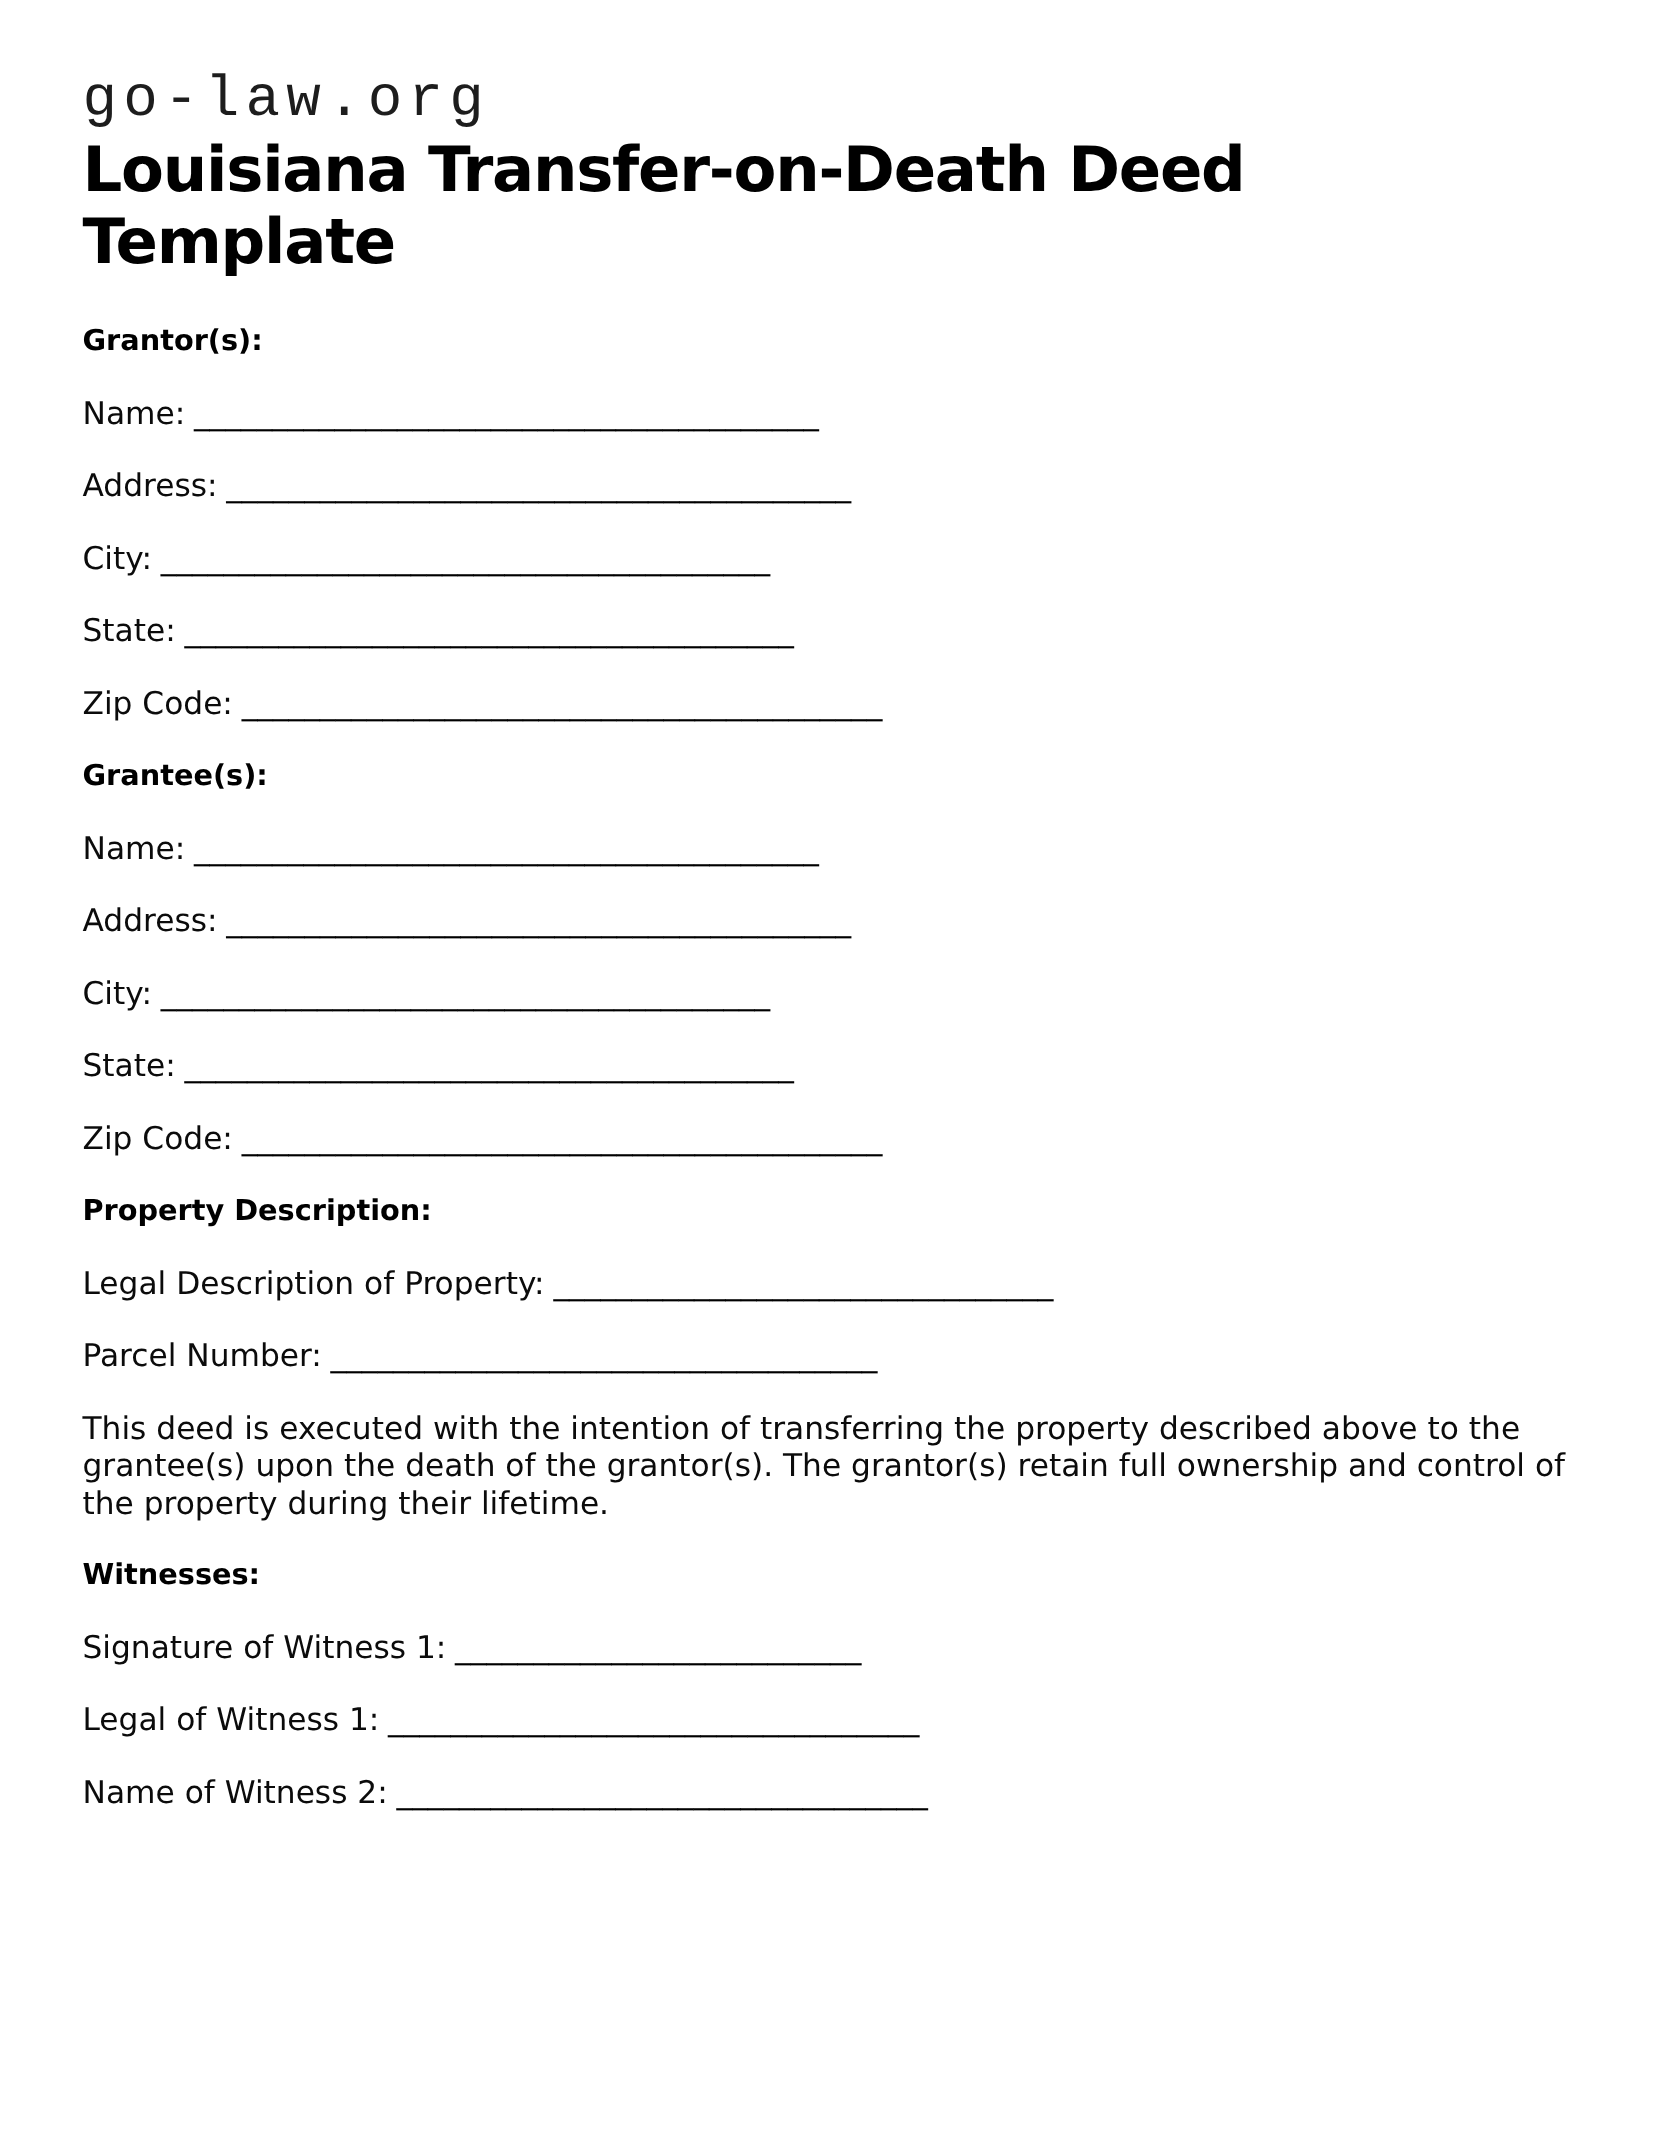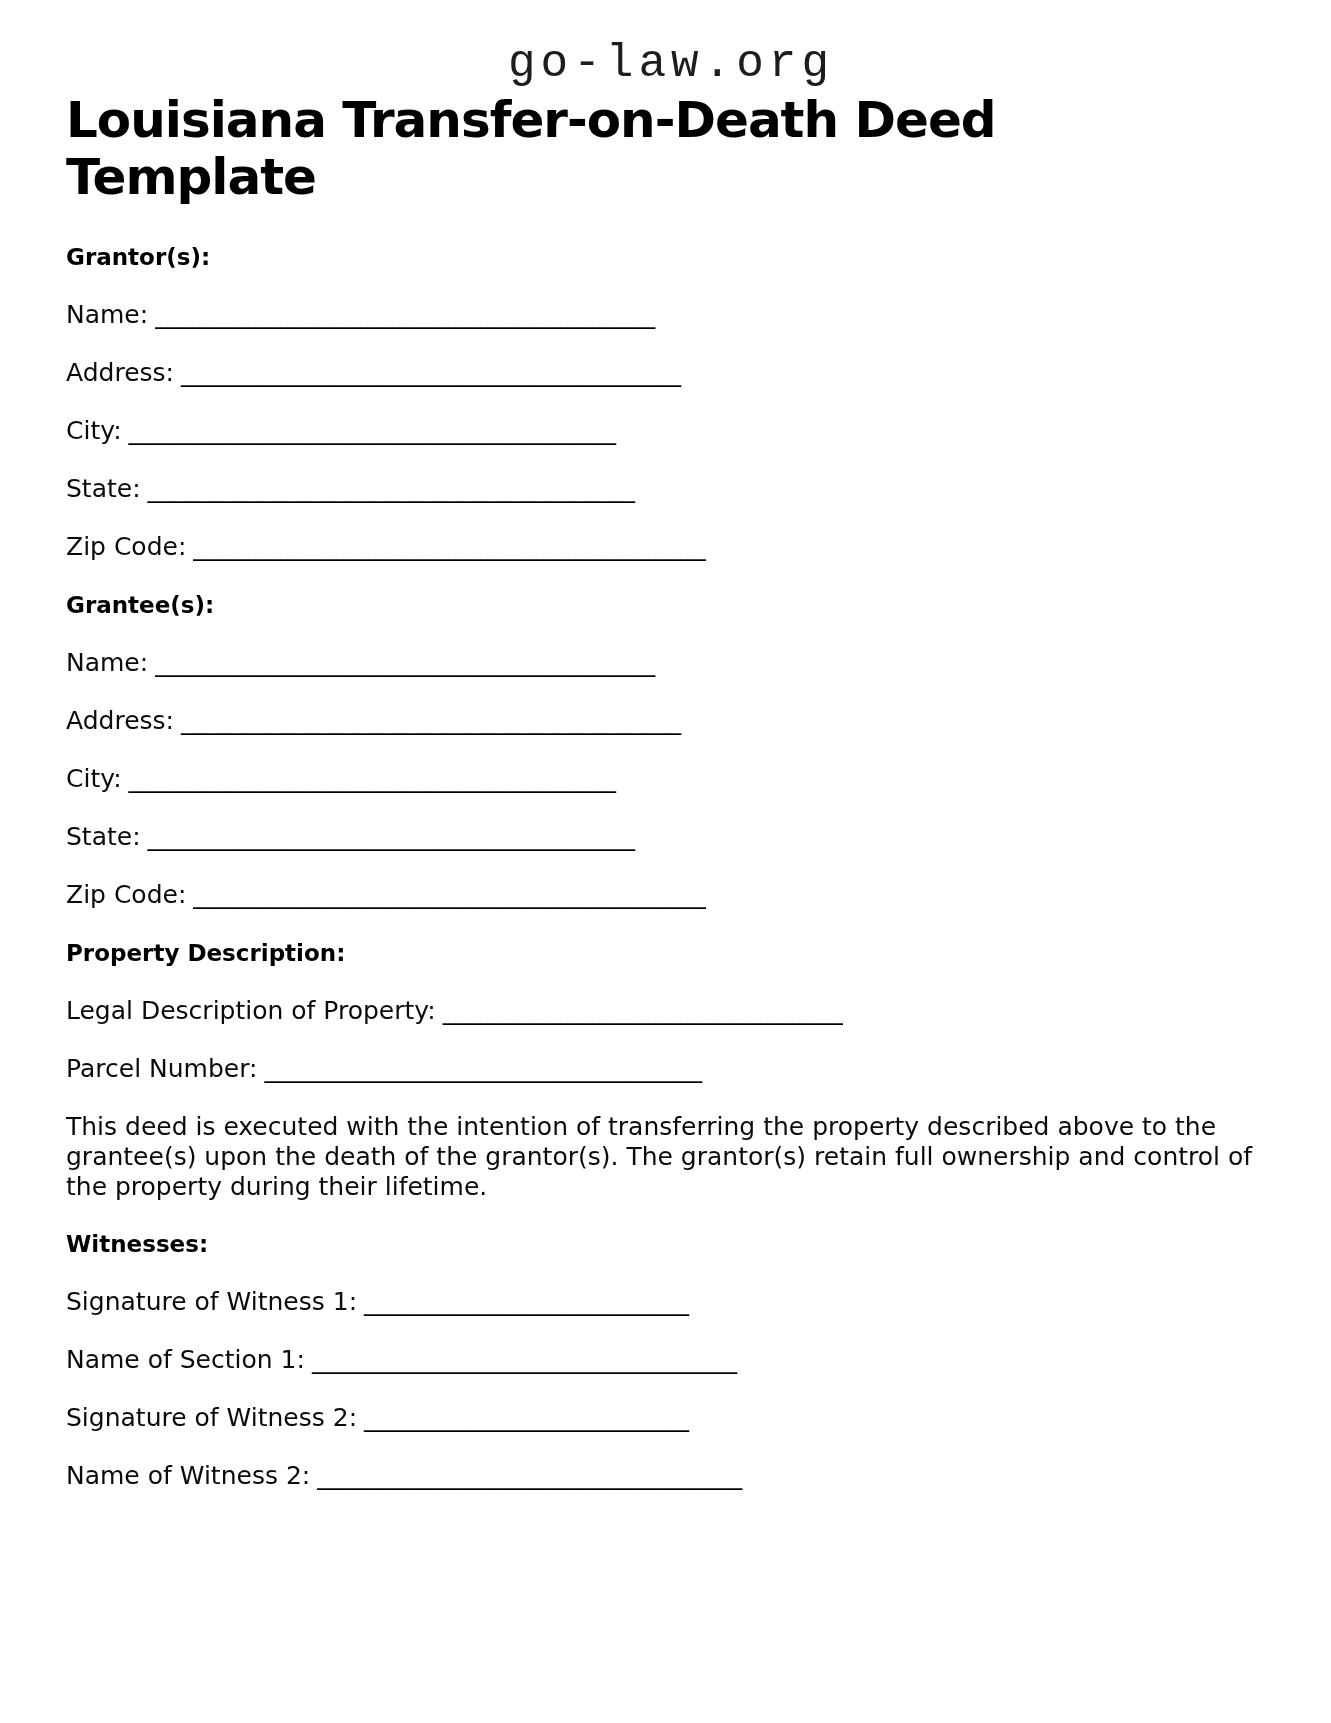--- a/index.html
+++ b/index.html
@@ -11,27 +11,27 @@
   .page {
     width: 1331px;
     height: 1723px;
     box-sizing: border-box;
     padding: 38px 55px 60px 66px;
     background: #ffffff;
     font-family: "DejaVu Sans", sans-serif;
     overflow: hidden;
   }
   .brand {
-    text-align: center;
+    text-align: left;
     font-family: "Liberation Mono", "DejaVu Sans Mono", monospace;
     font-size: 46px;
     line-height: 52px;
     letter-spacing: 5px;
     color: #1d1d1d;
-    margin: 0 0 0 0;
+    margin: 16px 0 0 0;
     white-space: nowrap;
   }
   h1.doc-title {
     font-size: 50px;
     line-height: 57px;
     font-weight: bold;
     letter-spacing: -1px;
     color: #000000;
     margin: 2px 0 36px 0;
     max-width: 1060px;
@@ -122,22 +122,19 @@
   </div>
 
   <p class="para">This deed is executed with the intention of transferring the property described above to the grantee(s) upon the death of the grantor(s). The grantor(s) retain full ownership and control of the property during their lifetime.</p>
 
   <div class="sec-heading">Witnesses:</div>
 
   <div class="row">
     <span class="lbl">Signature of Witness 1:</span><span class="blank">__________________________</span>
   </div>
   <div class="row">
-    <span class="lbl">Name of Section 1:</span><span class="blank">__________________________________</span>
-  </div>
-  <div class="row">
-    <span class="lbl">Signature of Witness 2:</span><span class="blank">__________________________</span>
+    <span class="lbl">Legal of Witness 1:</span><span class="blank">__________________________________</span>
   </div>
   <div class="row">
     <span class="lbl">Name of Witness 2:</span><span class="blank">__________________________________</span>
   </div>
 
 </div>
 
 </body></html>

